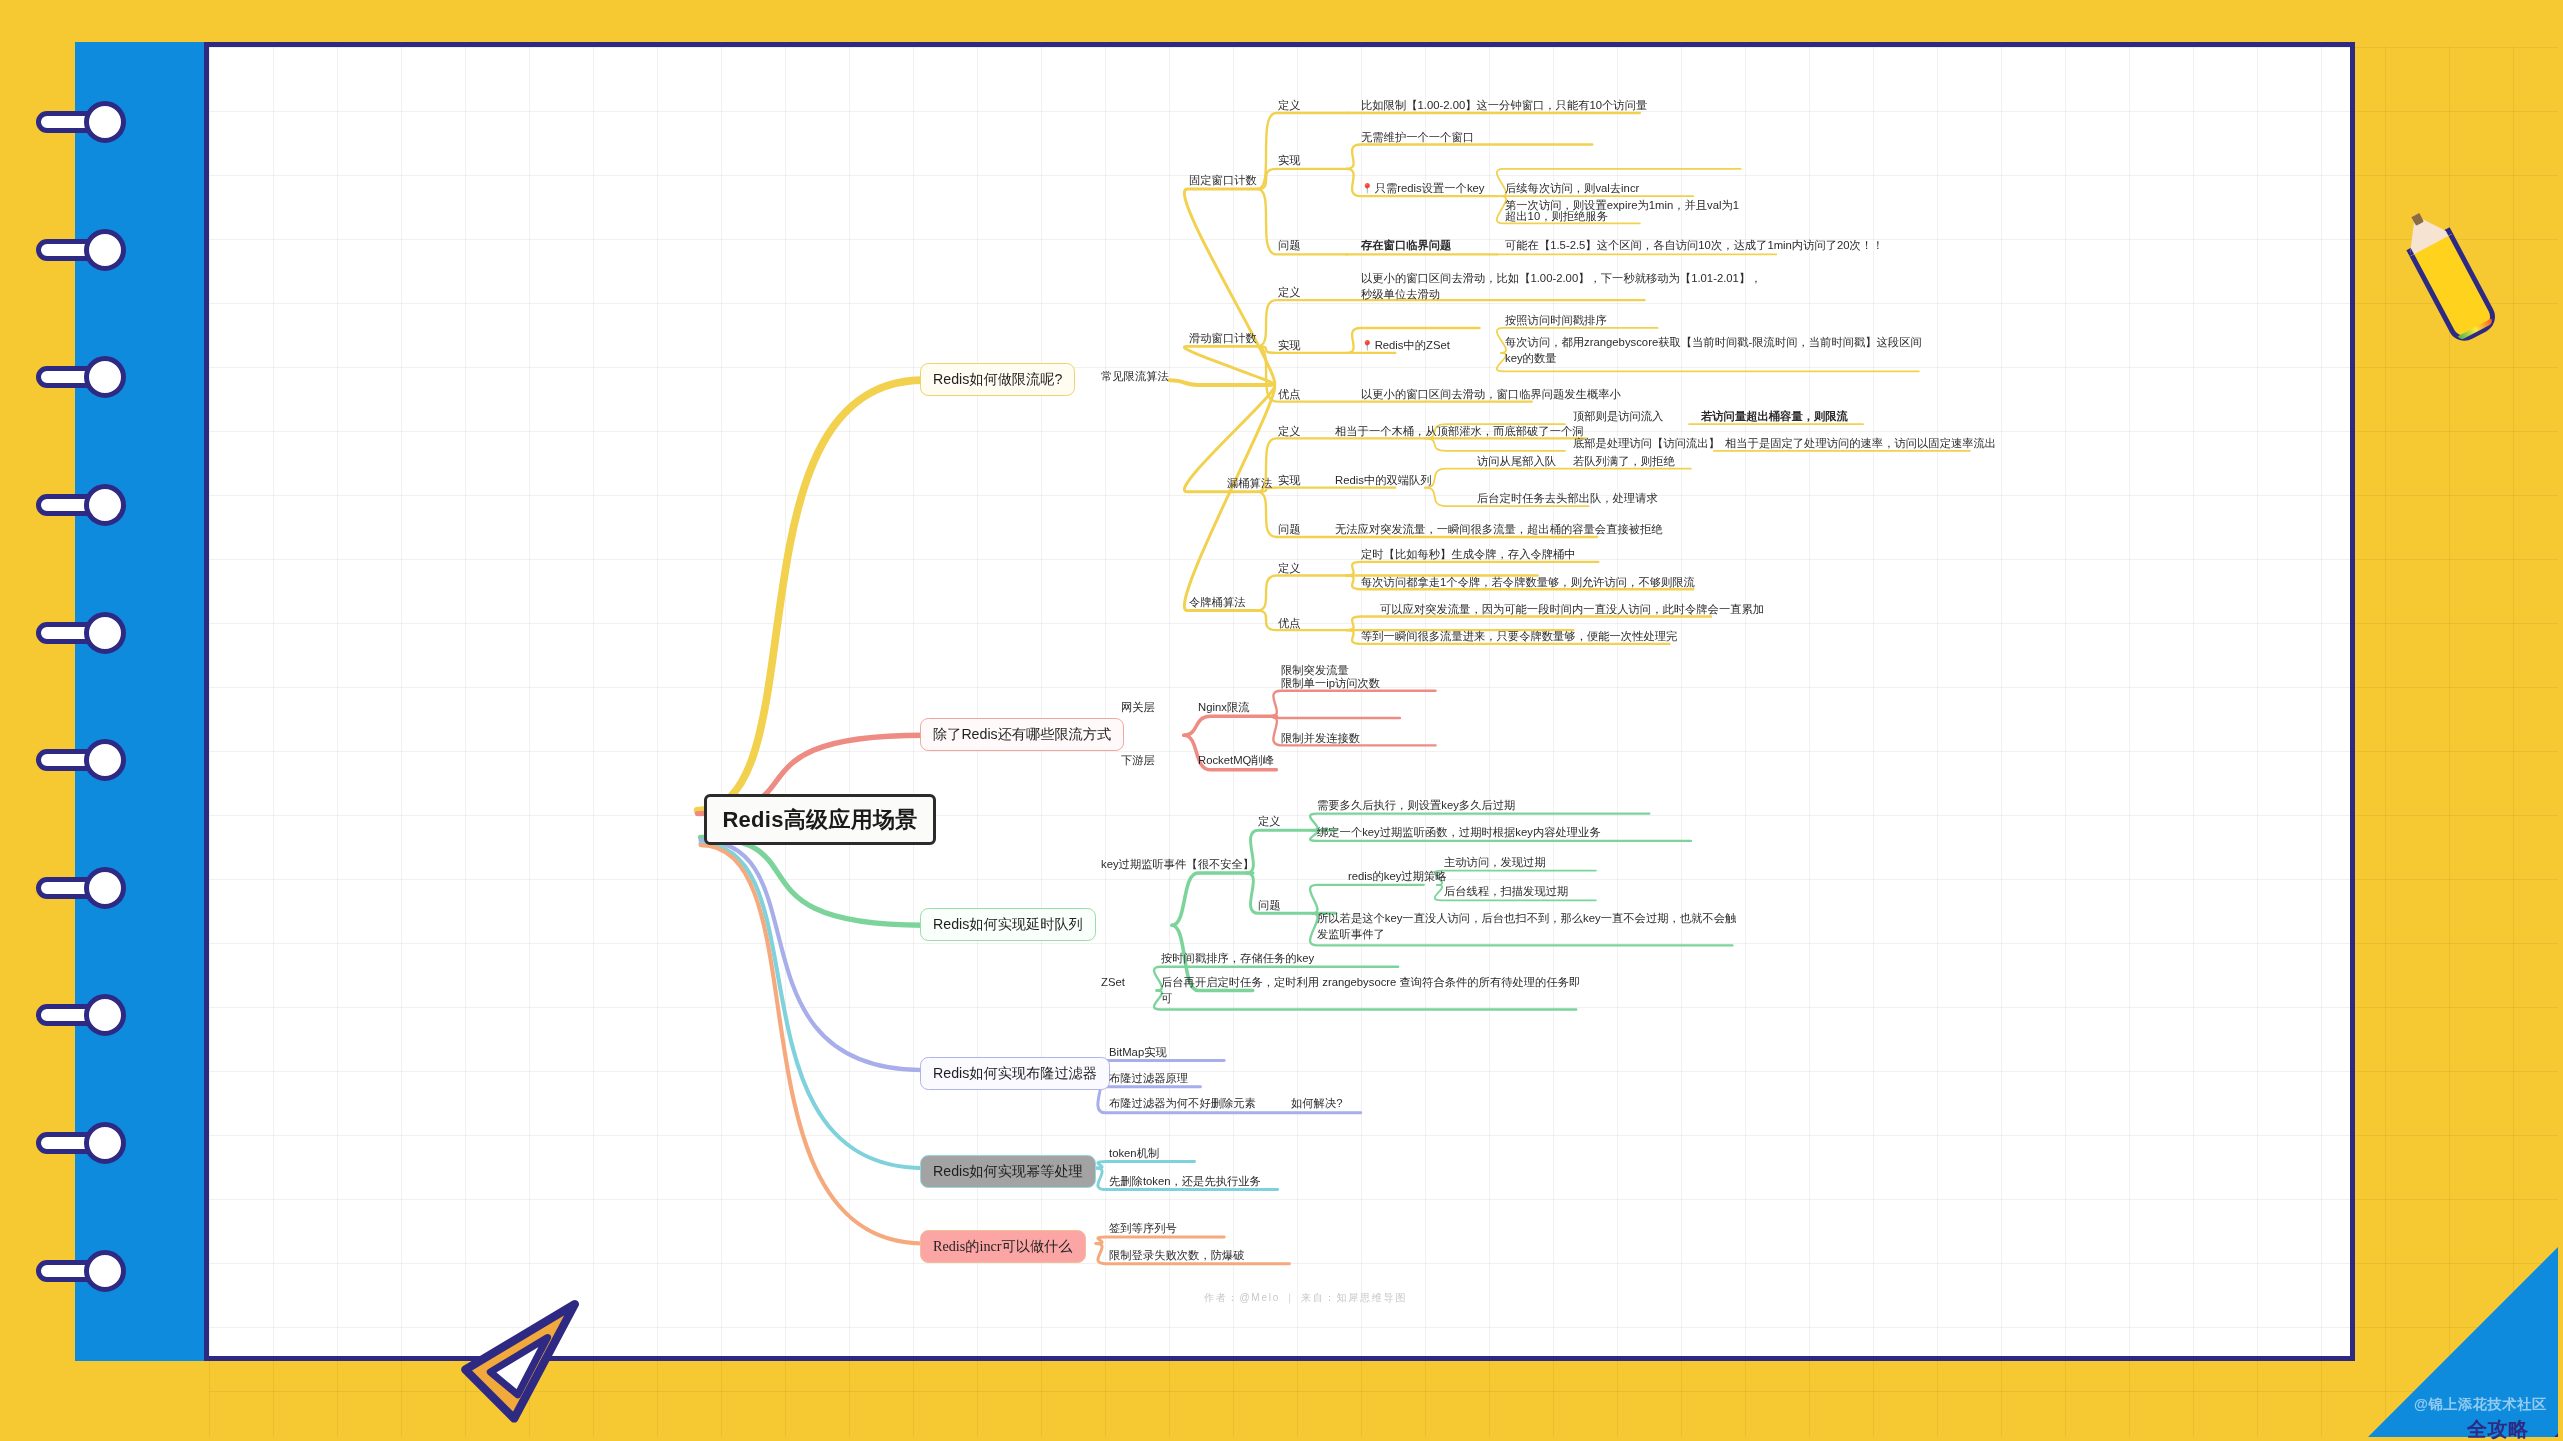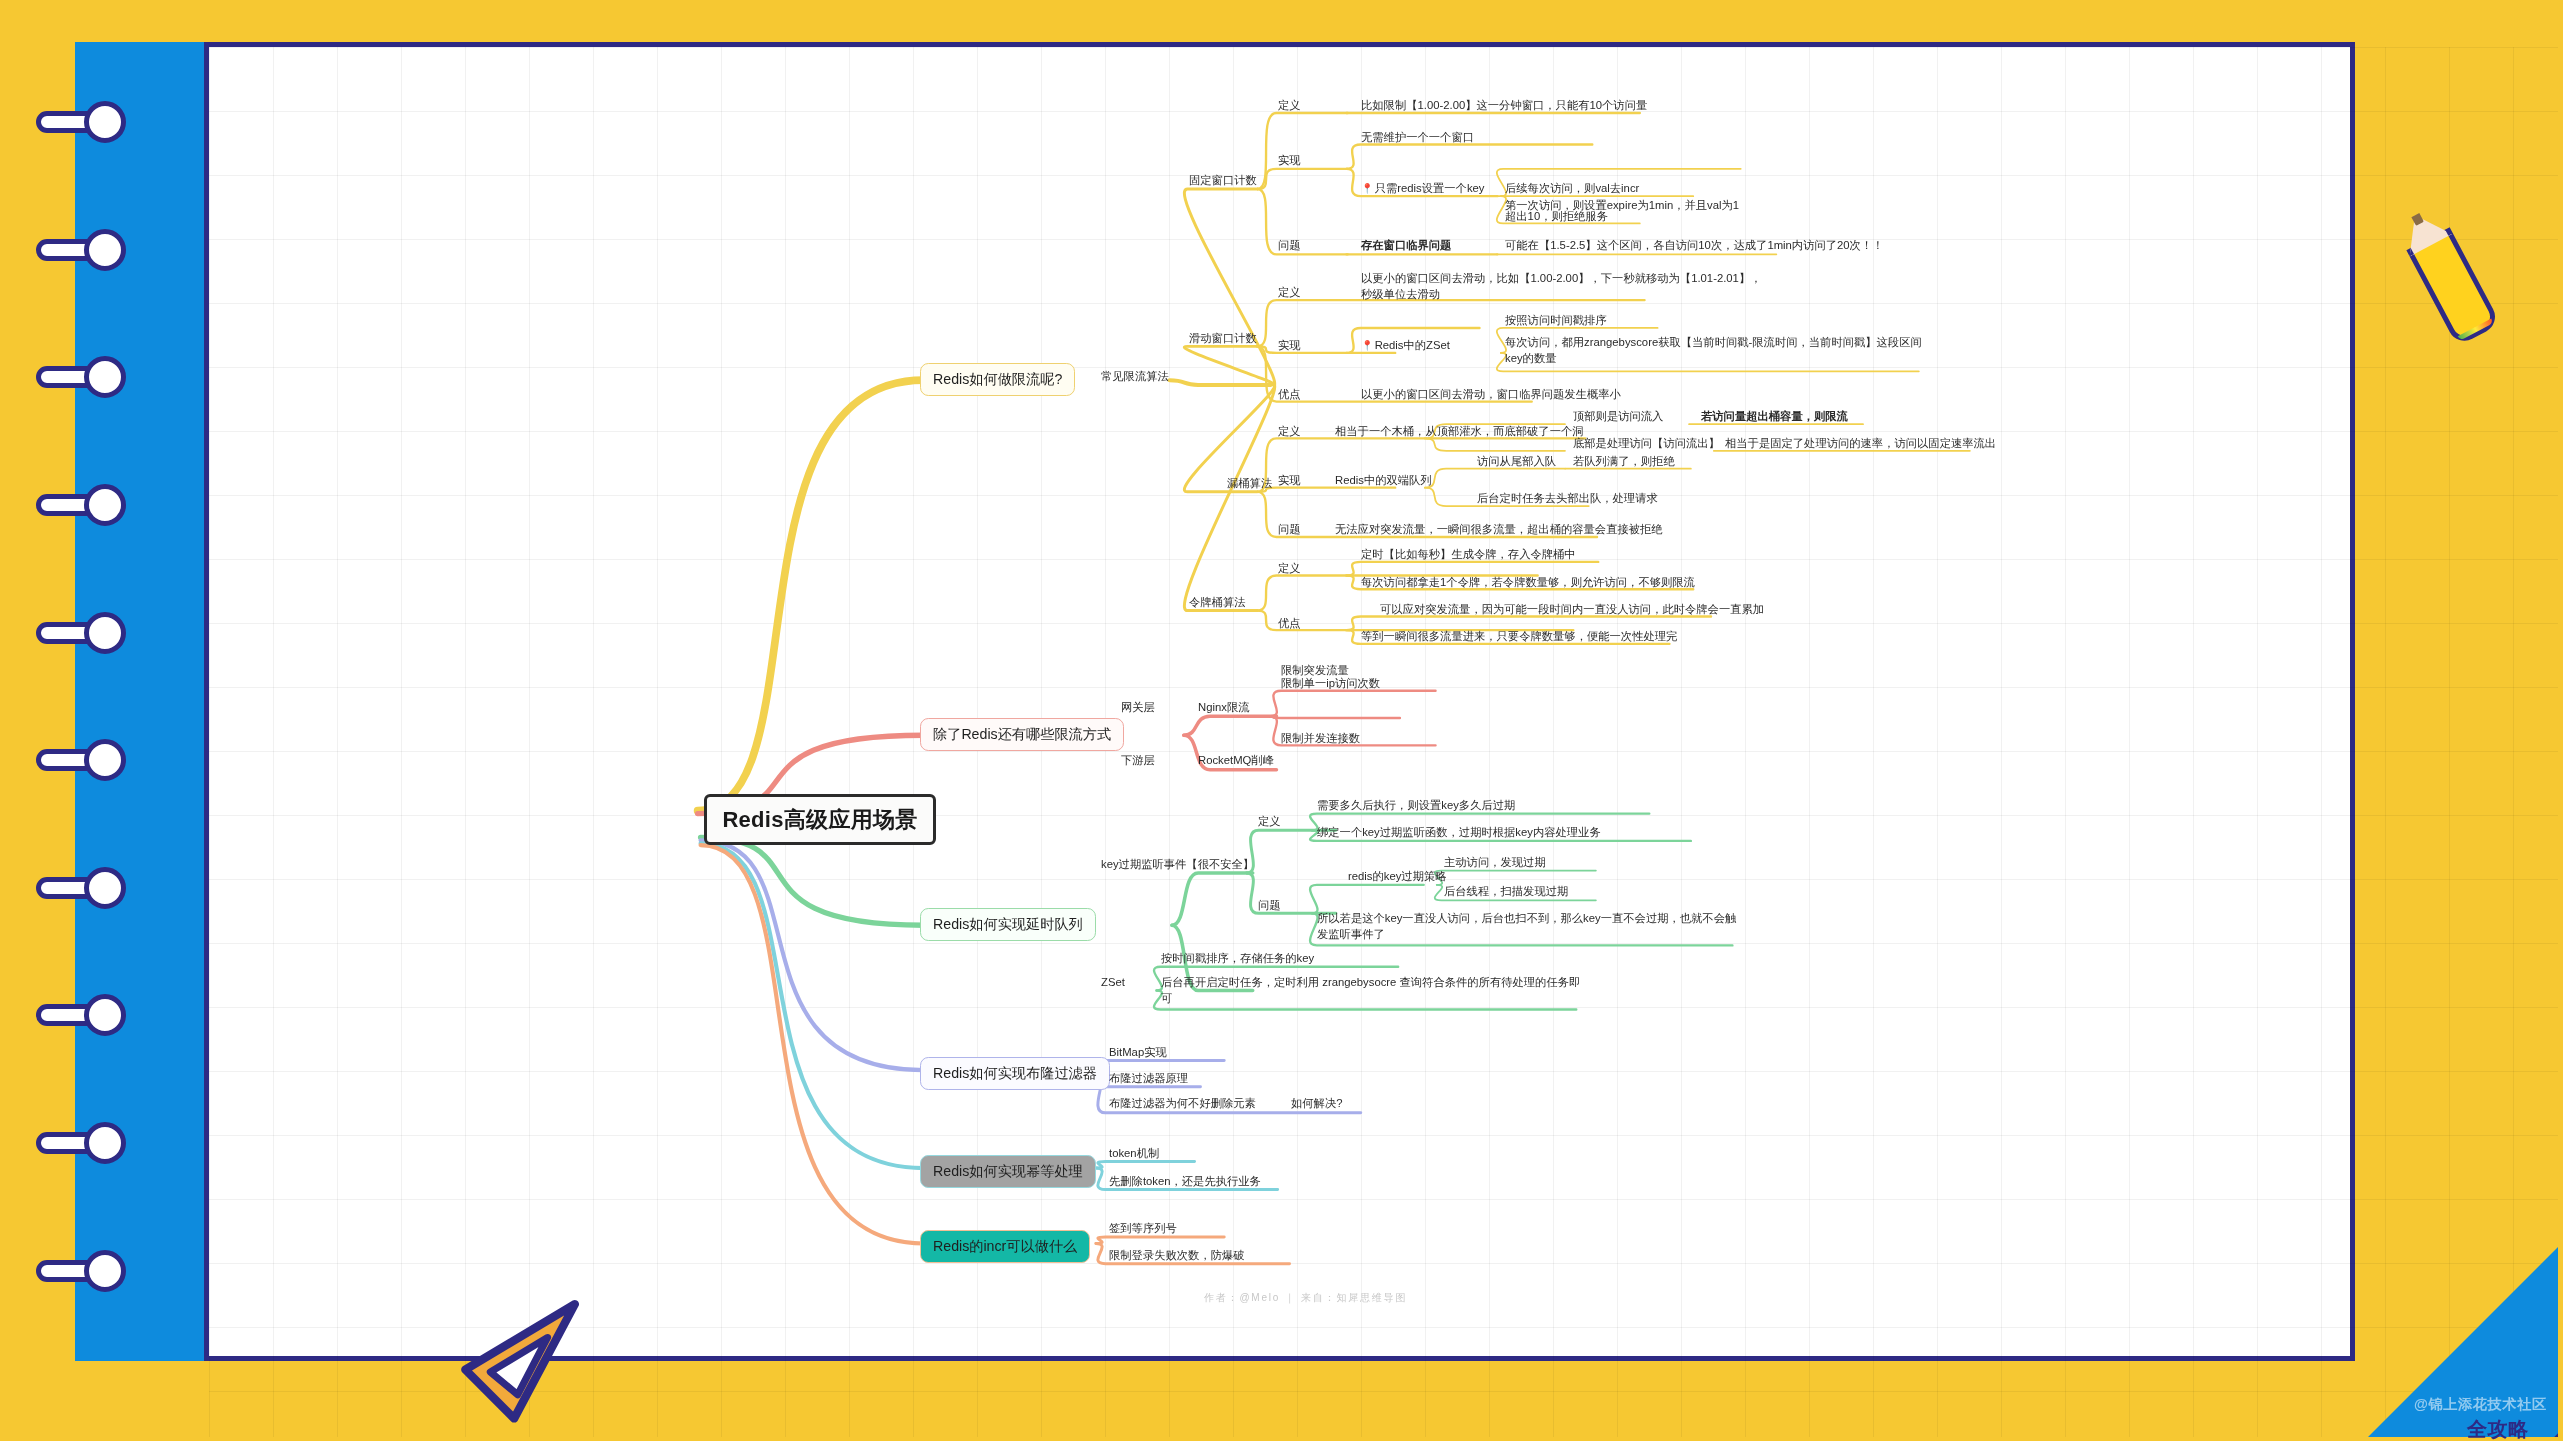--- a/index.html
+++ b/index.html
@@ -103,21 +103,21 @@
   }
   .l1-node{
     border:1.8px solid; border-radius:8.3px; padding:6px 12px;
     font-size:14.2px; color:#1f1f1f; background:#FEFEFC;
   }
   .l1-node.c-yellow{ border-color:#EFD170; background:#FFFDF2; }
   .l1-node.c-red   { border-color:#F0A7A0; background:#FFFAF9; }
   .l1-node.c-green { border-color:#9BDCA9; background:#F9FFFA; }
   .l1-node.c-purple{ border-color:#AFB4EA; background:#FBFBFF; }
   .l1-node.c-cyan  { border-color:#95D9DF; background:#a3a3a3; }
-  .l1-node.c-orange{ border-color:#F3BE95; background:#14b8a6; }
+  .l1-node.c-orange{ border-color:#F3BE95; background:#fca5a5;font-family:Liberation Serif, serif; }
 
   .leaf{ font-size:11.3px; color:#2a2a2a; line-height:1.45; }
   .leaf.bold{ font-weight:bold; }
   .leaf.wrap{ white-space:normal; }
   .pin{ color:#d8433a; font-size:10px; margin-right:1.2px; }
 
   #footer-credit{
     position:absolute; left:1204px; top:1291px;
     font-size:10px; color:#c7c7c7; letter-spacing:1.8px;
   }

